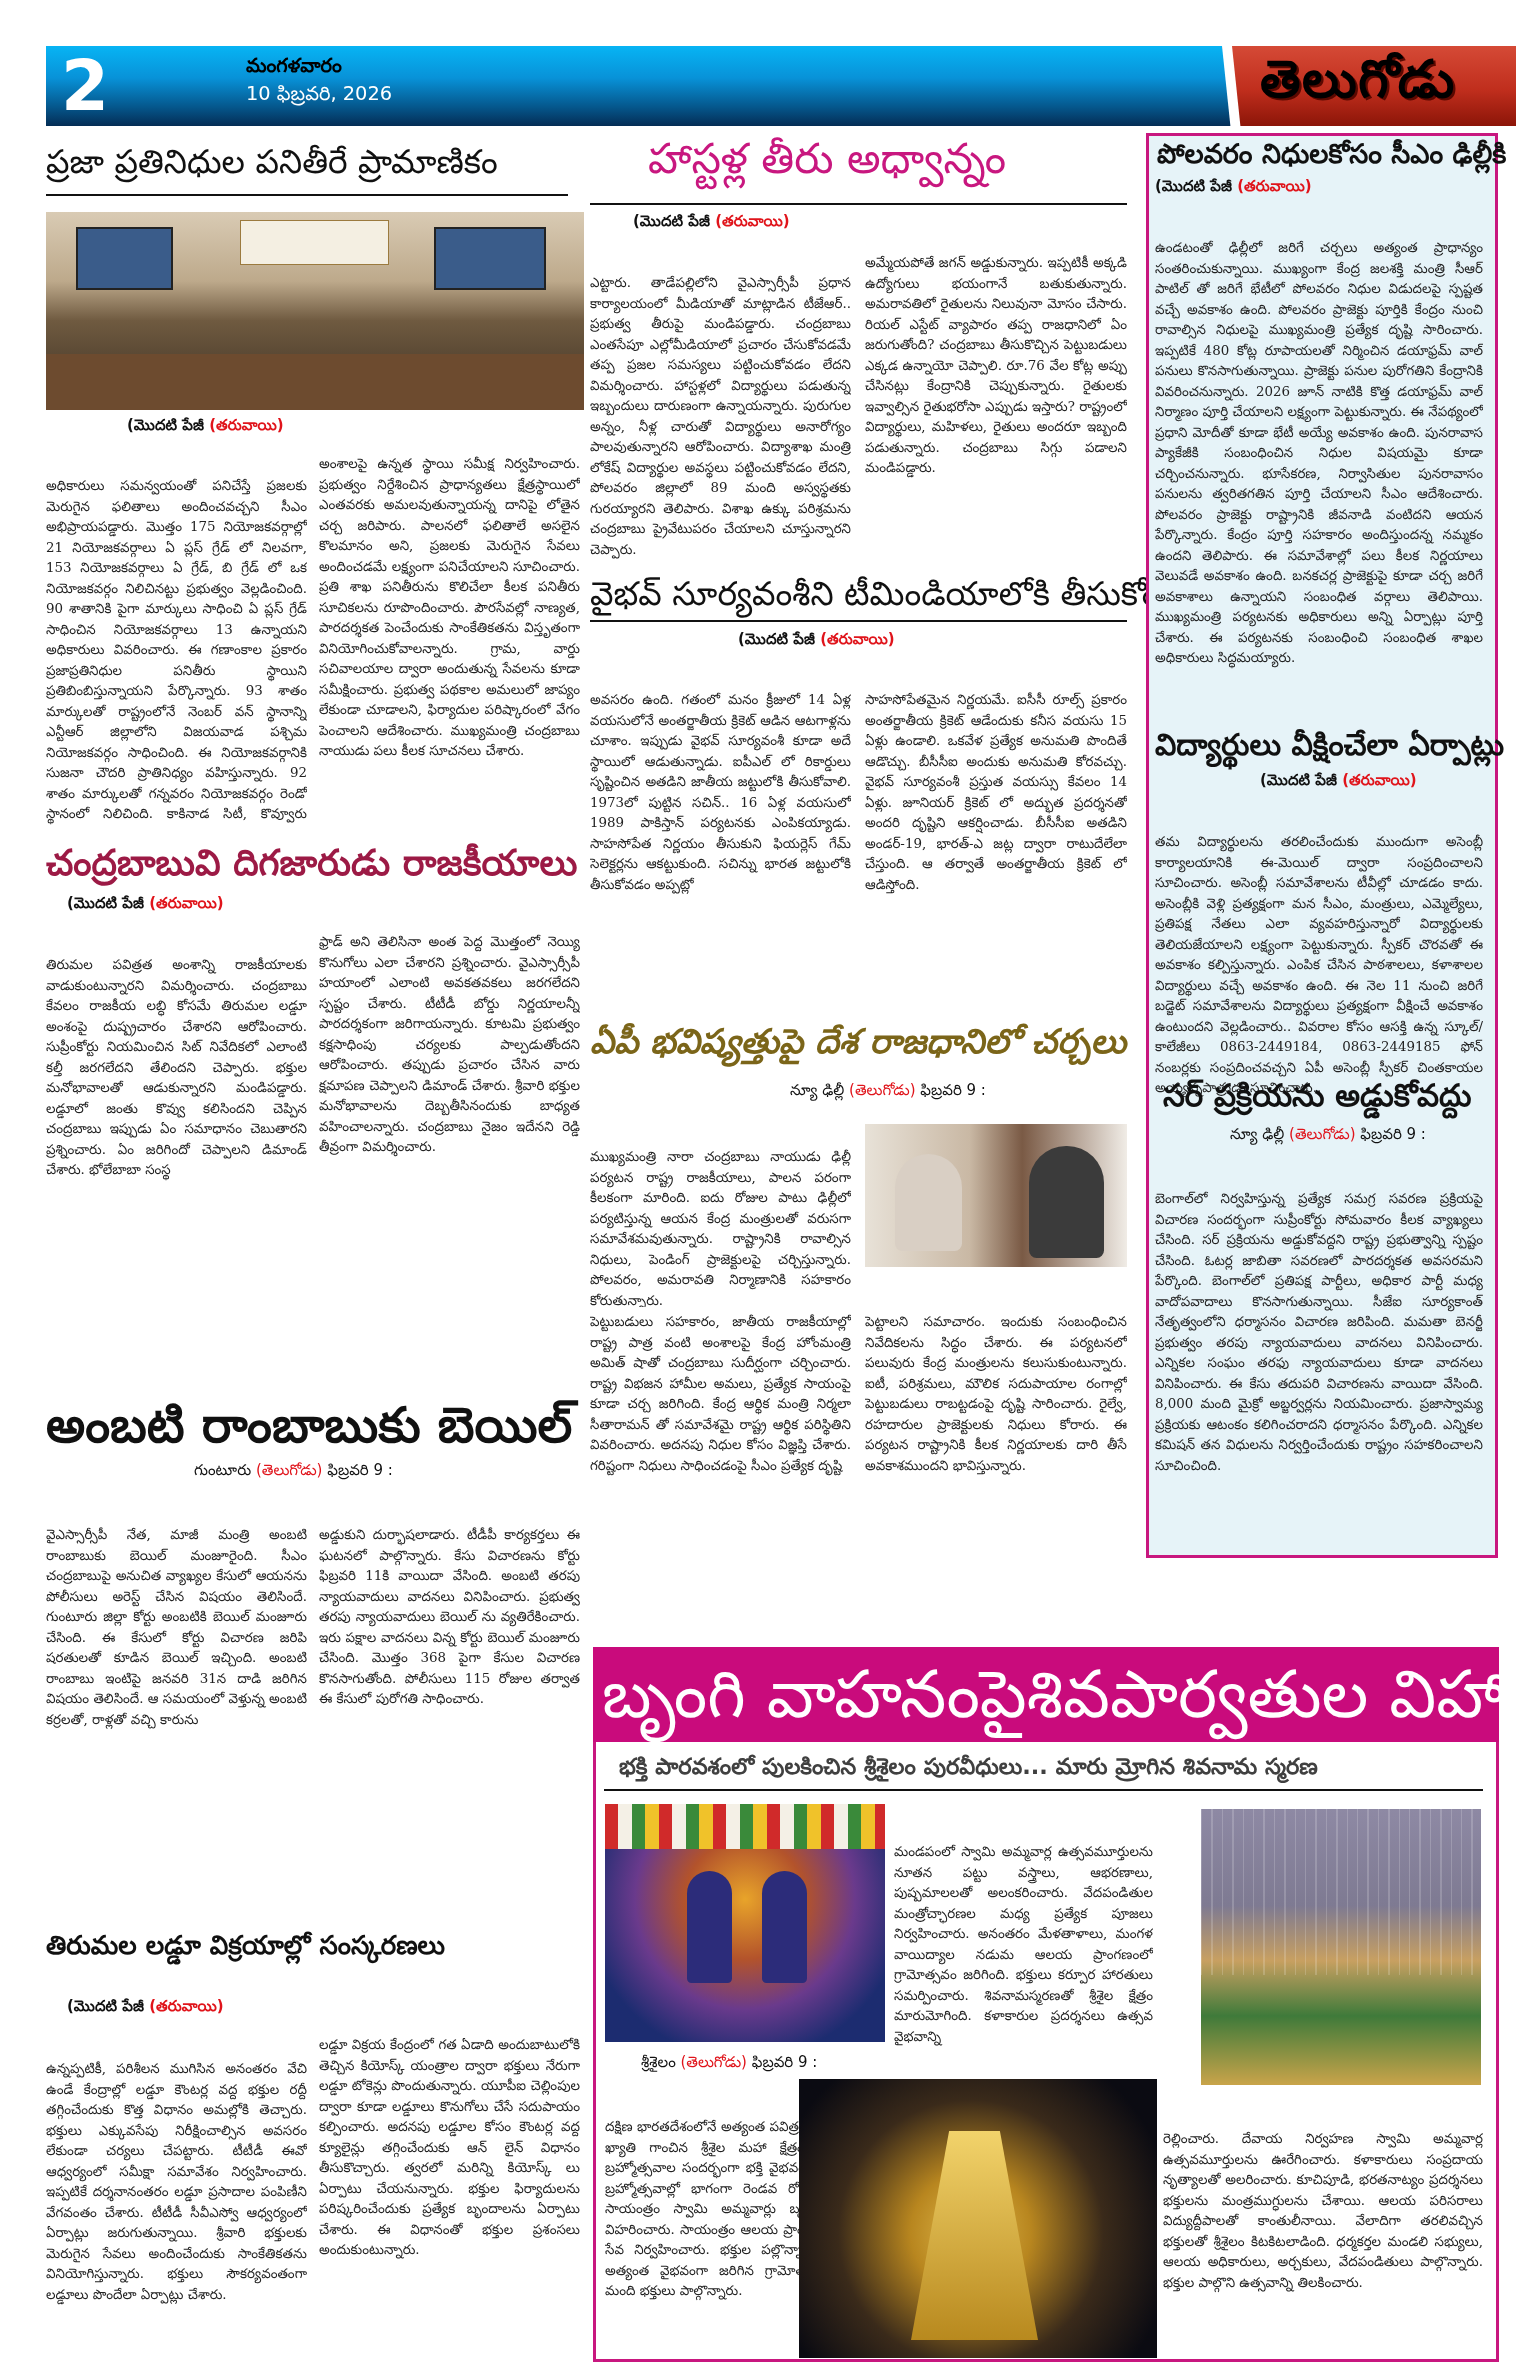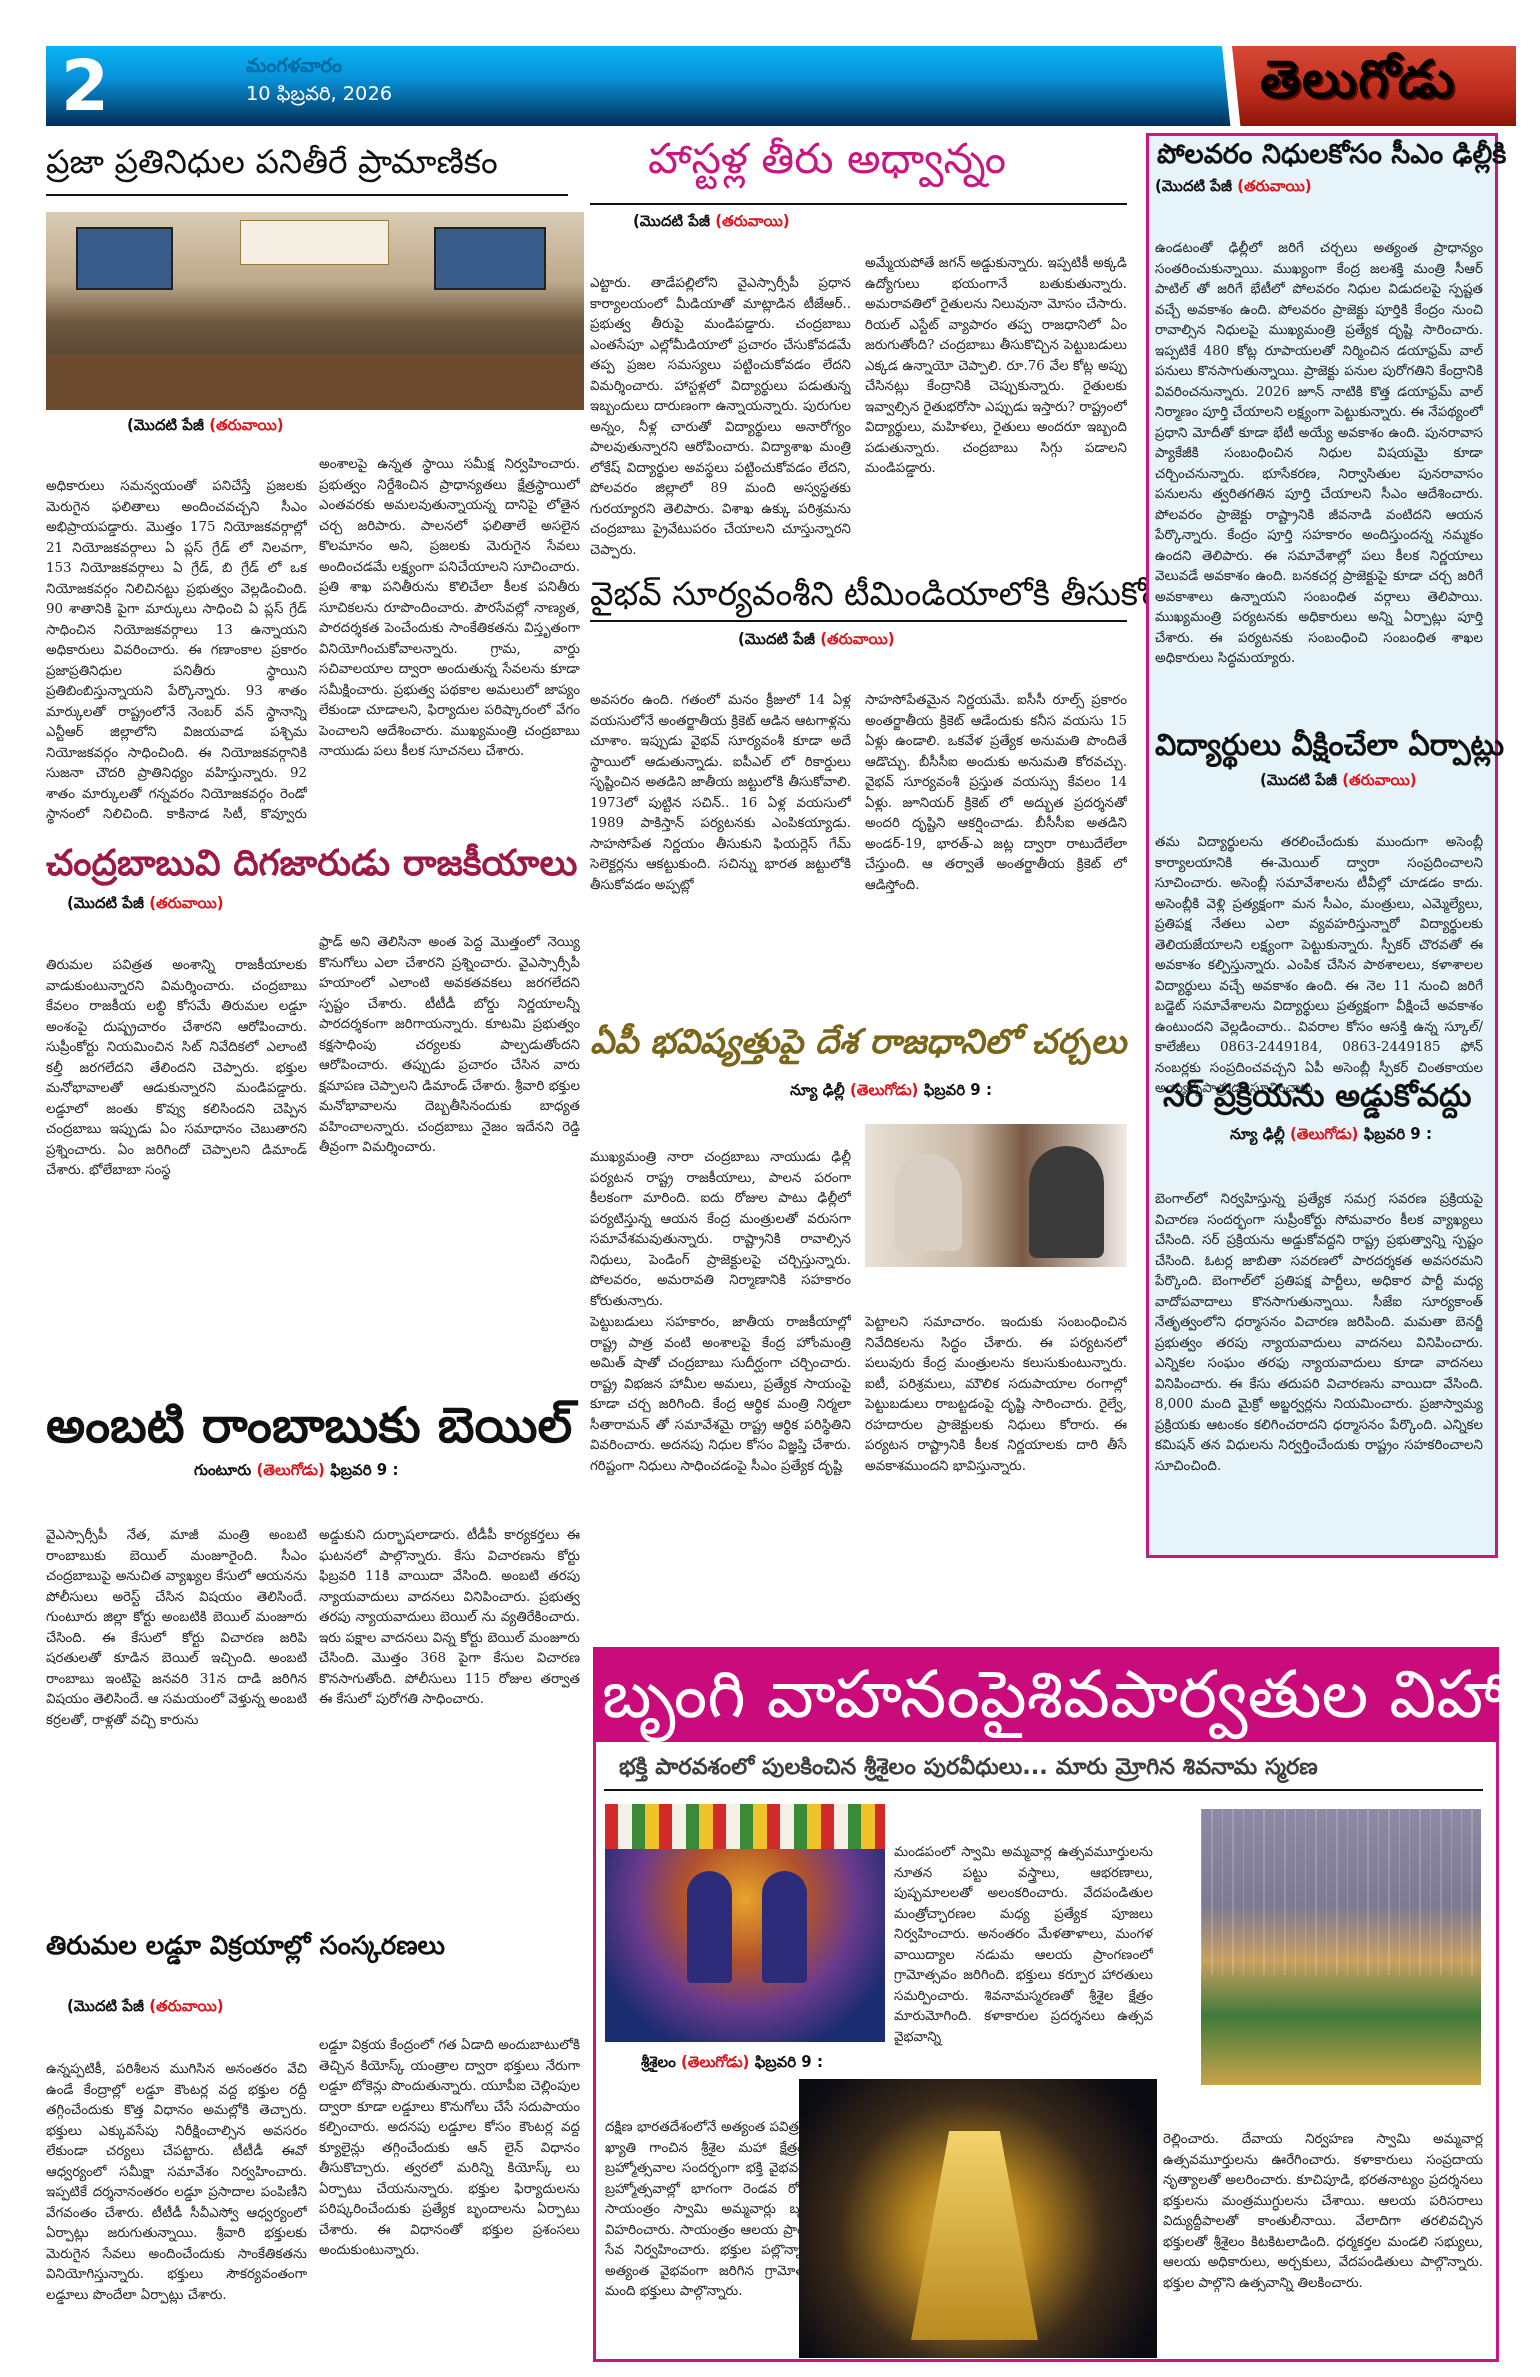--- a/index.html
+++ b/index.html
@@ -4,31 +4,31 @@
 <style>
   * { box-sizing: border-box; margin: 0; padding: 0; }
   html, body { width: 1541px; height: 2377px; background: #ffffff; overflow: hidden; }
   body { position: relative; font-family: "DejaVu Sans", sans-serif; color: #111; }
   .abs { position: absolute; }
 
   
   .masthead { left: 46px; top: 46px; width: 1470px; height: 80px;
     background: linear-gradient(180deg, #07b4f4 0%, #0892d8 40%, #05598f 75%, #042d55 100%); overflow: hidden; }
   .page-num { left: 61px; top: 49px; font-family: "DejaVu Sans", sans-serif; font-weight: 900; font-size: 69px; color: #fff; line-height: 75px; }
-  .day { left: 246px; top: 54px; font-size: 19.4px; color: #0369a1; font-weight: bold; }
+  .day { left: 246px; top: 54px; font-size: 19.4px; color: #000000; font-weight: bold; }
   .date { left: 246px; top: 82px; font-size: 19.4px; color: #fff; font-weight: normal; }
   .logo-box { left: 1222px; top: 46px; width: 294px; height: 80px; background: linear-gradient(180deg,#d54a36 0%,#c02e1d 55%,#8c1508 100%);
     clip-path: polygon(0 0, 100% 0, 100% 100%, 6% 100%); }
   .logo-slash { left: 1222px; top: 46px; width: 10.4px; height: 80px; background: #fff; transform: skewX(6deg); transform-origin: top left; }
   .logo-text { left: 1260px; top: 49px; font-size: 52px; font-weight: 900; color: #000000; text-shadow: 2.2px 2.2px 0 #5a0800; letter-spacing: 1.5px; }
 
   
   .hl-black { font-family: "DejaVu Sans", sans-serif; font-weight: bold; color: #111; white-space: nowrap; }
   .rule { height: 3px; background: #111; }
-  .dateline { font-size: 15px; font-weight: bold; white-space: nowrap; }
+  .dateline { font-size: 15px; font-weight: normal; white-space: nowrap; }
   .red { color: #e0141b; }
 
   .body-text { font-family: "DejaVu Serif", serif; font-size: 13.4px; line-height: 20.5px; color: #222; text-align: justify; overflow: hidden; margin-top: 38px; }
 
   .photo { overflow: hidden; }
   .ph-conf { background: linear-gradient(180deg,#d9cbb4 0%,#bda98b 35%,#6f5a40 55%,#3b2e22 100%); }
   .ph-meet { background: linear-gradient(90deg,#e8e2d8 0%,#c9b8a4 40%,#7a5a45 60%,#f0ece6 100%); }
   .ph-deity { background: radial-gradient(circle at 50% 40%, #e8a42a 0%, #b3532b 30%, #6a3a8c 55%, #1c2c70 80%); }
   .ph-temple { background: radial-gradient(circle at 48% 55%, #e0b84a 0%, #b8861f 25%, #3a2a1a 55%, #0b0b12 85%); }
   .ph-dance { background: linear-gradient(180deg,#8e89a4 0%,#7e7a92 35%,#c8a061 55%,#3f7a3a 75%,#c9a44a 100%); }

